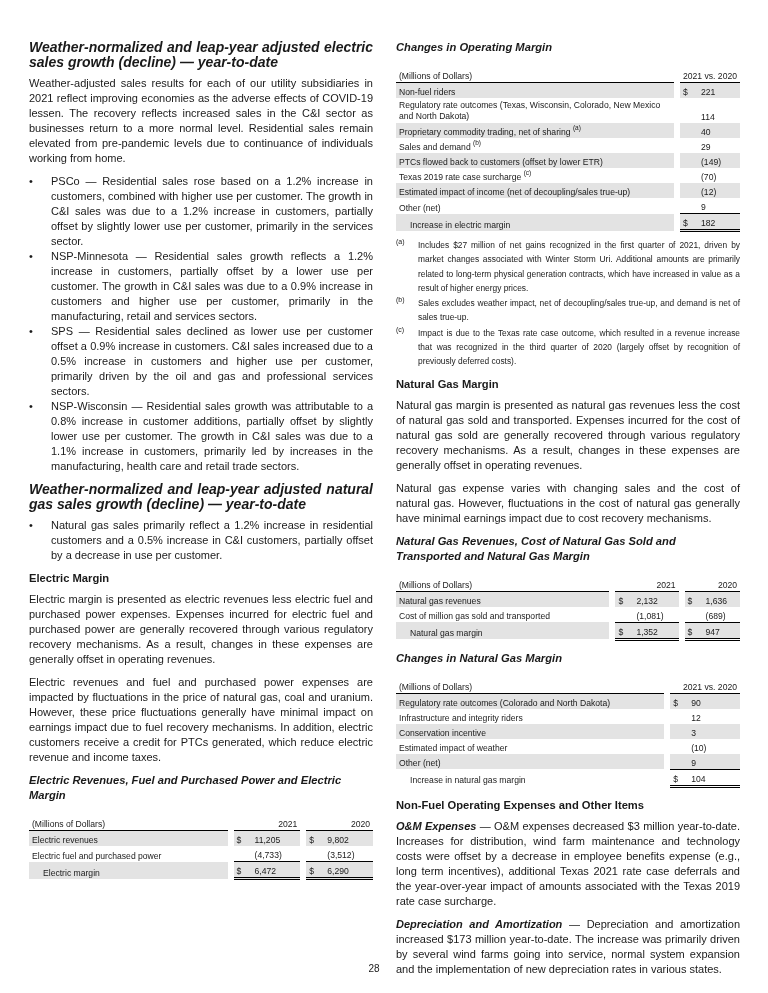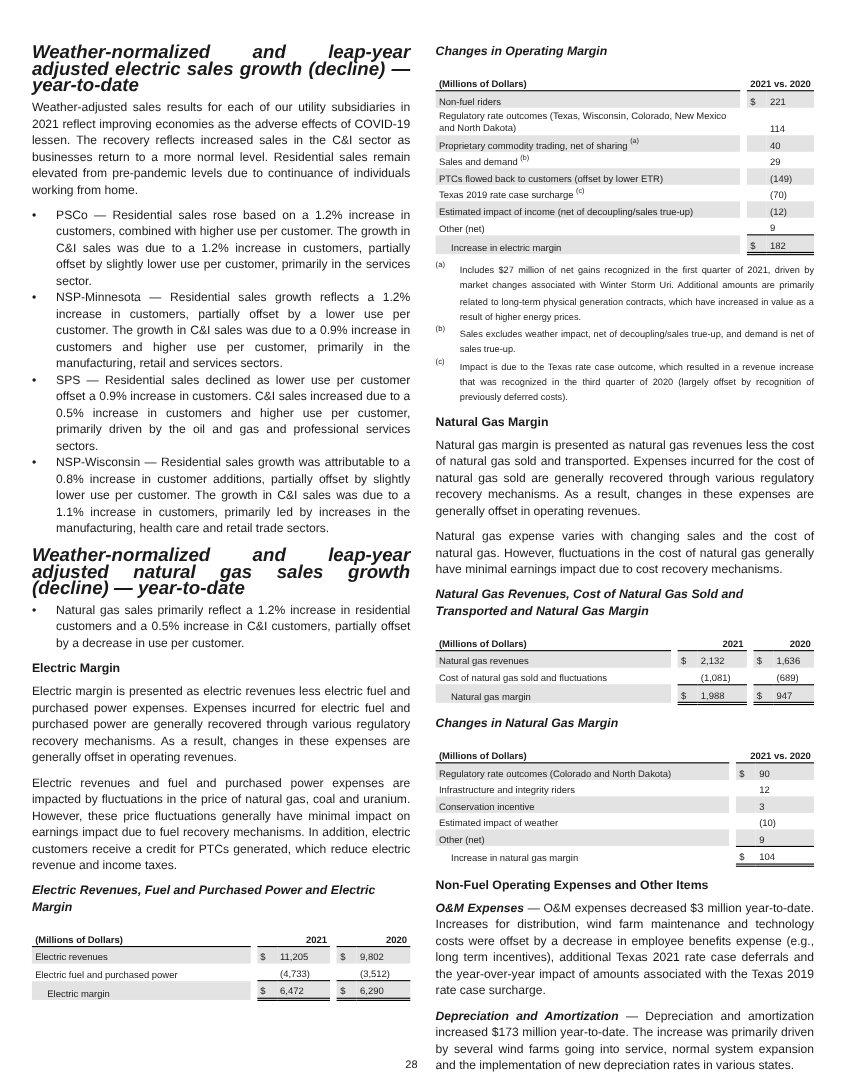--- a/index.html
+++ b/index.html
@@ -4,29 +4,29 @@
 <style>
   html, body { margin: 0; padding: 0; background: #ffffff; }
   body {
     width: 768px; height: 993px; position: relative; overflow: hidden;
     font-family: "Liberation Sans", sans-serif; color: #1a1a1a;
   }
   .col { position: absolute; top: 40px; }
   .col-left { left: 29px; width: 344px; }
   .col-right { left: 396px; width: 344px; }
   p { margin: 0 0 8px 0; font-size: 11px; line-height: 15px; text-align: justify; }
-  .h-bi { font-weight: bold; font-style: italic; font-size: 17px; line-height: 15px; margin: 0 0 6px 0; text-align: justify; }
+  .h-bi { font-weight: bold; font-style: italic; font-size: 14px; line-height: 15px; margin: 0 0 6px 0; text-align: justify; }
   .h-b { font-weight: bold; font-size: 11.2px; line-height: 15px; margin: 2px 0 6px 0; }
   .tbl-title { font-weight: bold; font-style: italic; font-size: 11.2px; line-height: 15px; margin: 0 0 12px 0; }
   ul.bullets { list-style: none; padding: 0; margin: 0 0 8px 0; }
   ul.bullets li { position: relative; padding-left: 22px; font-size: 11px; line-height: 15px; text-align: justify; margin-bottom: 0; }
   ul.bullets li .bullet { position: absolute; left: 0; top: 0; }
   table { border-collapse: collapse; width: 100%; font-size: 8.6px; margin-bottom: 10px; }
   td, th { padding: 0 3px; height: 15px; line-height: 12px; vertical-align: bottom; white-space: nowrap; }
-  th { font-weight: bold; text-align: left; border-bottom: 1.5px solid #000; margin-top: 36px; }
+  th { font-weight: normal; text-align: left; border-bottom: 1.5px solid #000; margin-top: 36px; }
   th.center { text-align: right; }
   th.gap, td.gap { border: none; width: 6px; padding: 0; }
   tr.shade td { background: #e3e3e3; margin-left: 36px; }
   tr.shade td.gap { background: #fff; }
   td.dollar { width: 12px; text-align: left; }
   td.num { text-align: left; }
   td.wrap { white-space: normal; line-height: 11px; padding-top: 2px; padding-bottom: 1px; margin-left: 12px; }
   tr.total td.label { padding-left: 14px; }
   tr.total td.dollar, tr.total td.num { border-top: 1px solid #000; border-bottom: 3px double #000; }
   tr.sub-top td.num { border-bottom: 1px solid #000; }
@@ -189,33 +189,33 @@
     <tr class="shade">
       <td>Natural gas revenues</td>
       <td class="gap"></td>
       <td class="dollar">$</td>
       <td class="num">2,132</td>
       <td class="gap"></td>
       <td class="dollar">$</td>
       <td class="num">1,636</td>
     </tr>
     <tr class="sub-top">
-      <td>Cost of natural gas sold and fluctuations</td>
+      <td>Cost of million gas sold and transported</td>
       <td class="gap"></td>
       <td class="dollar"></td>
       <td class="num">(1,081)</td>
       <td class="gap"></td>
       <td class="dollar"></td>
       <td class="num">(689)</td>
     </tr>
     <tr class="shade total">
       <td class="label">Natural gas margin</td>
       <td class="gap"></td>
       <td class="dollar">$</td>
-      <td class="num">1,988</td>
+      <td class="num">1,352</td>
       <td class="gap"></td>
       <td class="dollar">$</td>
       <td class="num">947</td>
     </tr>
   </tbody>
     </table>
 
   <div class="tbl-title">Changes in Natural Gas Margin</div>
 
   <table>

